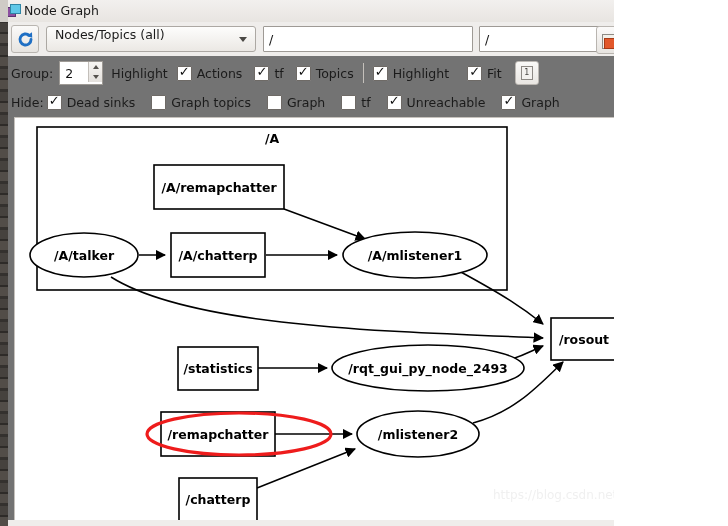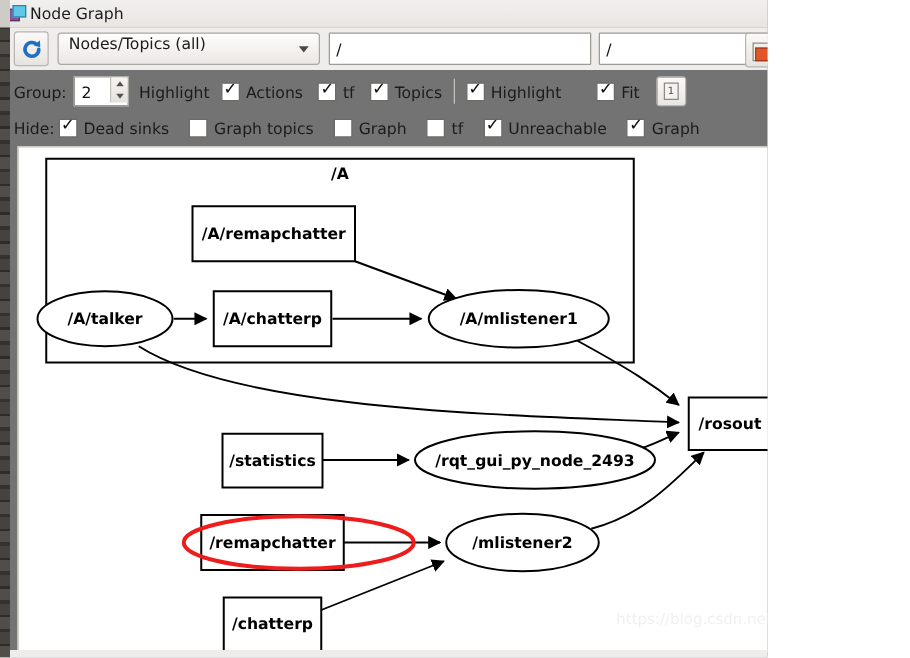--- a/index.html
+++ b/index.html
@@ -331,21 +331,21 @@
       <span class="cbox on"></span>
       <span class="cb-text">Topics</span>
     </span>
 
     <span class="vsep"></span>
 
     <span class="cb-item">
       <span class="cbox on"></span>
       <span class="cb-text">Highlight</span>
     </span>
-    <span class="cb-item" style="margin-left:28px">
+    <span class="cb-item" style="margin-left:18px">
       <span class="cbox on"></span>
       <span class="cb-text">Fit</span>
     </span>
 
     <span class="small-btn" style="margin-left:13px">
       <span class="glyph">1</span>
     </span>
   </div>
 
   <div class="toolbar3">

